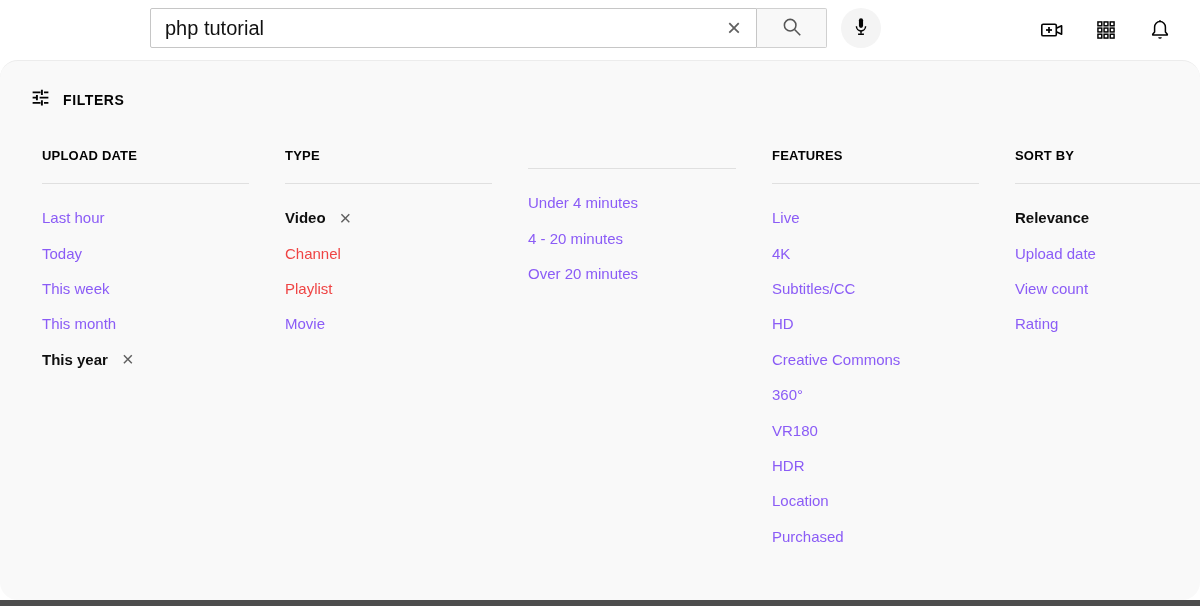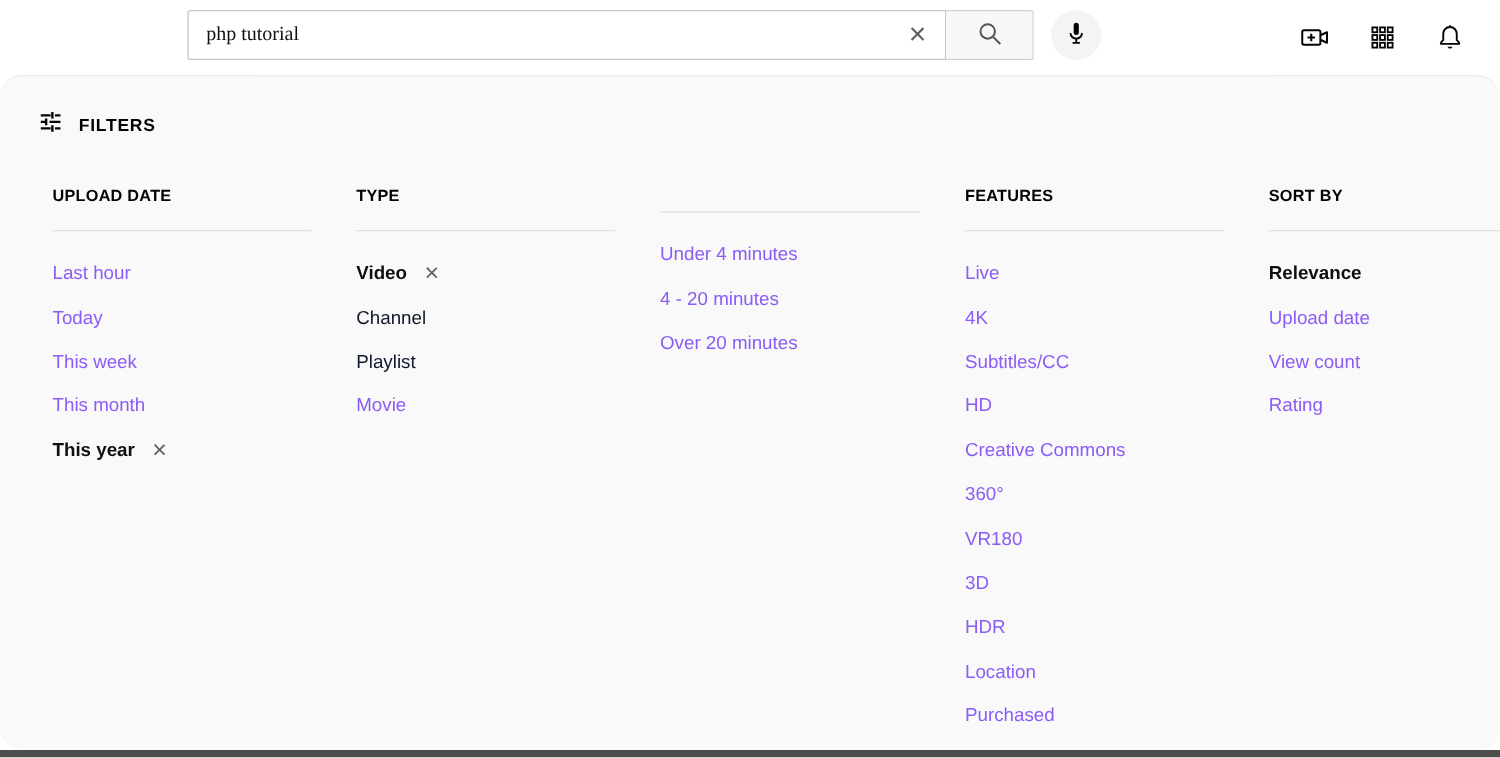--- a/index.html
+++ b/index.html
@@ -24,22 +24,22 @@
   .search-input-wrap {
     width: 607px; height: 40px;
     background: #ffffff;
     border: 1px solid #c6c6c6;
     border-radius: 2px 0 0 2px;
     display: flex; align-items: center;
   }
   .search-input {
     flex: 1; height: 100%;
     border: none; outline: none; background: transparent;
-    font-family: Liberation Serif, serif;
-    font-size: 16px; color: #111111;
+    font-family: Liberation Sans, sans-serif;
+    font-size: 20px; color: #111111;
     padding: 0 4px 0 14px;
   }
   .clear-btn {
     width: 44px; height: 100%;
     border: none; background: transparent; cursor: pointer;
     display: flex; align-items: center; justify-content: center;
     font-size: 24px; font-weight: 300; color: #606060; line-height: 1;
     padding: 0;
   }
   .search-btn {
@@ -104,21 +104,21 @@
   .filter-col li {
     height: 35.4px;
     display: flex; align-items: center;
     font-size: 15px; color: #8b5cf6;
     cursor: pointer;
   }
   .filter-col li.selected {
     color: #0f0f0f; font-weight: 700; text-align: right;
   }
   .filter-col li.disabled {
-    color: #0f172a; cursor: default; align-items: center;
+    color: #ef4444; cursor: default; align-items: center;
   }
   .remove-x {
     margin-left: 14px;
     font-size: 20px; font-weight: 300; color: #606060;
     line-height: 1; cursor: pointer;
   }
 
   .bottom-bar {
     position: absolute; left: 0; right: 0; bottom: 0; height: 6px;
     background: #4d4d4d;
@@ -280,23 +280,20 @@
             <li class="">
               <span>Creative Commons</span>
             </li>
             <li class="">
               <span>360°</span>
             </li>
             <li class="">
               <span>VR180</span>
             </li>
             <li class="">
-              <span>3D</span>
-            </li>
-            <li class="">
               <span>HDR</span>
             </li>
             <li class="">
               <span>Location</span>
             </li>
             <li class="">
               <span>Purchased</span>
             </li>
           </ul>
         </div>

